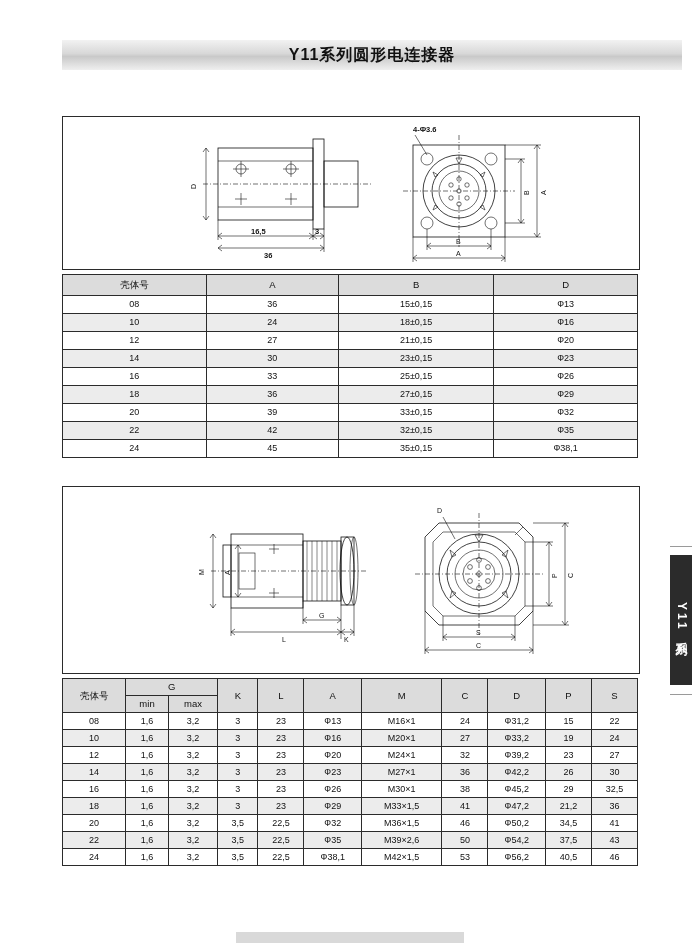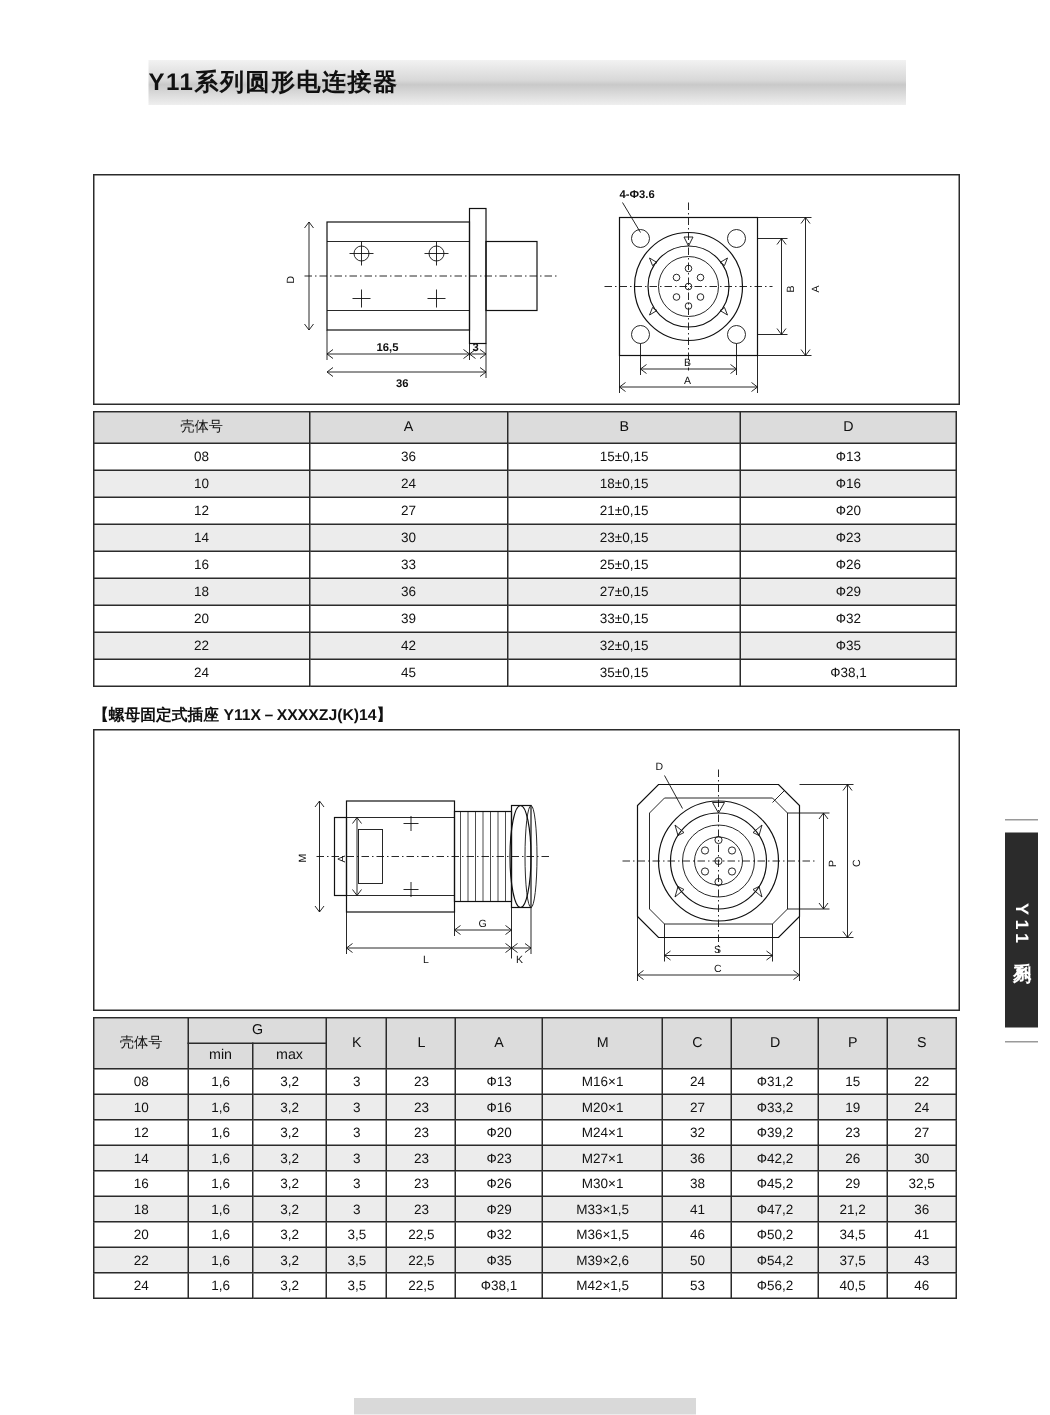--- a/index.html
+++ b/index.html
@@ -18,27 +18,26 @@
   .page {
     position: absolute;
     inset: 0;
   }
 
   
   .banner {
     position: absolute;
     left: 62px;
     top: 40px;
-    width: 505px;
+    width: 620px;
     height: 30px;
     background: linear-gradient(to bottom, #f2f2f2 0%, #d8d8d8 45%, #c9c9c9 55%, #efefef 100%);
     display: flex;
     align-items: center;
-    justify-content: flex-start;
-    margin-left: 37px;
+    justify-content: center;
   }
   .banner-title {
     font-size: 16px;
     font-weight: bold;
     letter-spacing: 1px;
     color: #111;
   }
 
   
   .section-label {
@@ -322,21 +321,20 @@
         </tr>
       <tr>
           <td>24</td>
           <td>45</td>
           <td>35±0,15</td>
           <td>Ф38,1</td>
         </tr>
     </tbody>
   </table>
 
-  <div class="section-label" id="label-2">【螺母固定式插座 Y11X－XXXXZJ(K)14】</div>
 
   <div class="figbox" id="fig2">
     <svg width="574" height="184" viewBox="0 0 574 184">
 
       <rect class="ln" x="168" y="47" width="72" height="74"></rect>
 
       <rect class="ln" x="160" y="58" width="8" height="52"></rect>
 
       <rect class="ln" x="240" y="54" width="38" height="60"></rect>
 

